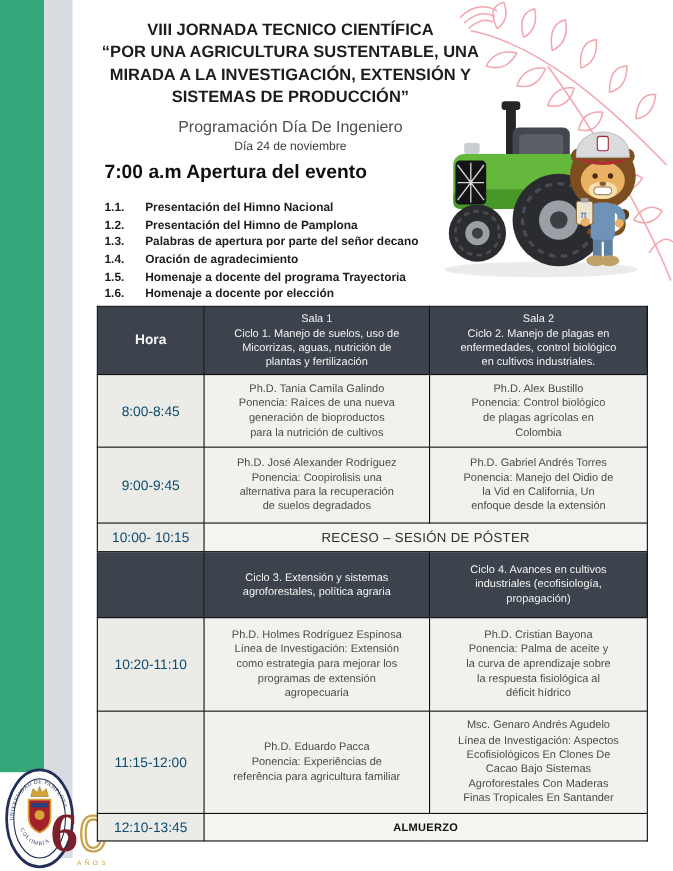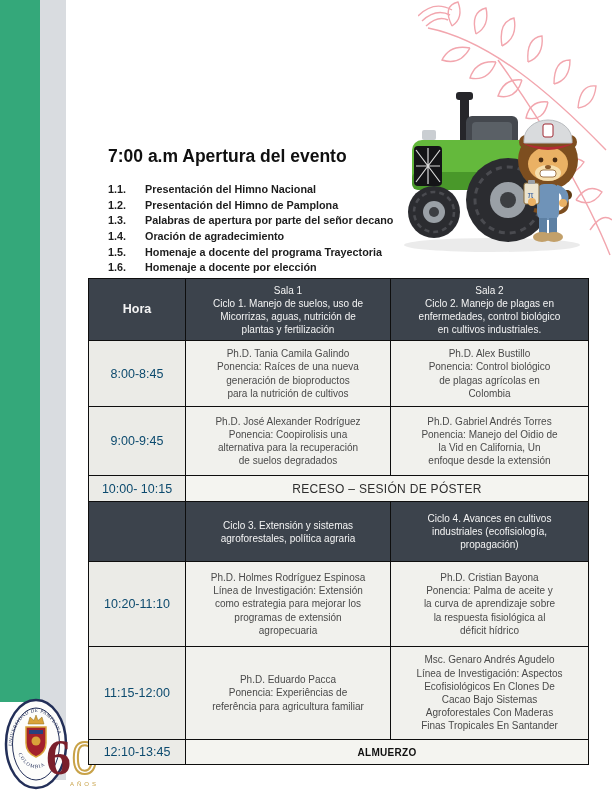--- a/index.html
+++ b/index.html
@@ -16,21 +16,21 @@
   .seal{position:absolute;left:4px;top:698px;width:64px;height:92px;}
   .sixty{position:absolute;left:46px;top:728px;width:62px;height:62px;}
 
   
   .title-block{position:absolute;left:86px;top:18px;width:356px;text-align:center;z-index:2;}
   .title{margin:0;font-size:15px;font-weight:bold;color:#1c1c1c;line-height:1.35;white-space:pre-line;}
   .subtitle{margin-top:9px;font-size:14.5px;font-weight:400;color:#4f4f4f;}
   .date{margin-top:3px;font-size:11px;color:#3d3d3d;}
 
   
-  .opening{position:absolute;left:108px;top:146px;width:348px;z-index:2;}
+  .opening{position:absolute;left:95px;top:146px;width:348px;z-index:2;}
   .opening-heading{margin:0;font-size:17.5px;font-weight:bold;color:#101010;}
   .list{margin-top:15px;}
   .li{display:flex;font-size:10.8px;font-weight:bold;color:#1d1d1d;line-height:1.45;}
   .li .num{width:37px;flex:none;}
 
   
   table.sched{position:absolute;left:88px;top:278px;width:500px;border-collapse:collapse;
               table-layout:fixed;z-index:2;}
   col.c-hora{width:97px;} col.c-s1{width:205px;} col.c-s2{width:198px;}
   .sched th,.sched td{border:1.5px solid #0e0e0e;padding:2px 6px;vertical-align:middle;}
@@ -120,20 +120,28 @@
     <rect x="128" y="103" width="15" height="21" rx="2" fill="#ece4cf" stroke="#8a6d3b" stroke-width="1"></rect>
     <rect x="132" y="100" width="7" height="4" rx="1" fill="#9aa0a6"></rect>
     <text x="131.5" y="118" font-size="9" fill="#3b62a0" font-family="Liberation Sans, sans-serif">π</text>
     <circle cx="136" cy="122" r="4" fill="#eab164"></circle>
     <rect x="143" y="138" width="8" height="16" fill="#5d80a3"></rect>
     <rect x="153" y="138" width="8" height="16" fill="#5d80a3"></rect>
     <ellipse cx="146" cy="157" rx="9" ry="5" fill="#c2a06a"></ellipse>
     <ellipse cx="158" cy="157" rx="9" ry="5" fill="#c2a06a"></ellipse>
   </svg>
 
+  <div class="title-block">
+    <h1 class="title">VIII JORNADA TECNICO CIENTÍFICA
+“POR UNA AGRICULTURA SUSTENTABLE, UNA
+MIRADA A LA INVESTIGACIÓN, EXTENSIÓN Y
+SISTEMAS DE PRODUCCIÓN”</h1>
+    <div class="subtitle">Programación Día De Ingeniero</div>
+    <div class="date">Día 24 de noviembre</div>
+  </div>
 
   <div class="opening">
     <h2 class="opening-heading">7:00 a.m Apertura del evento</h2>
     <div class="list">
       <div class="li">
           <span class="num">1.1.</span>
           <span>Presentación del Himno Nacional</span>
         </div>
       <div class="li">
           <span class="num">1.2.</span>

